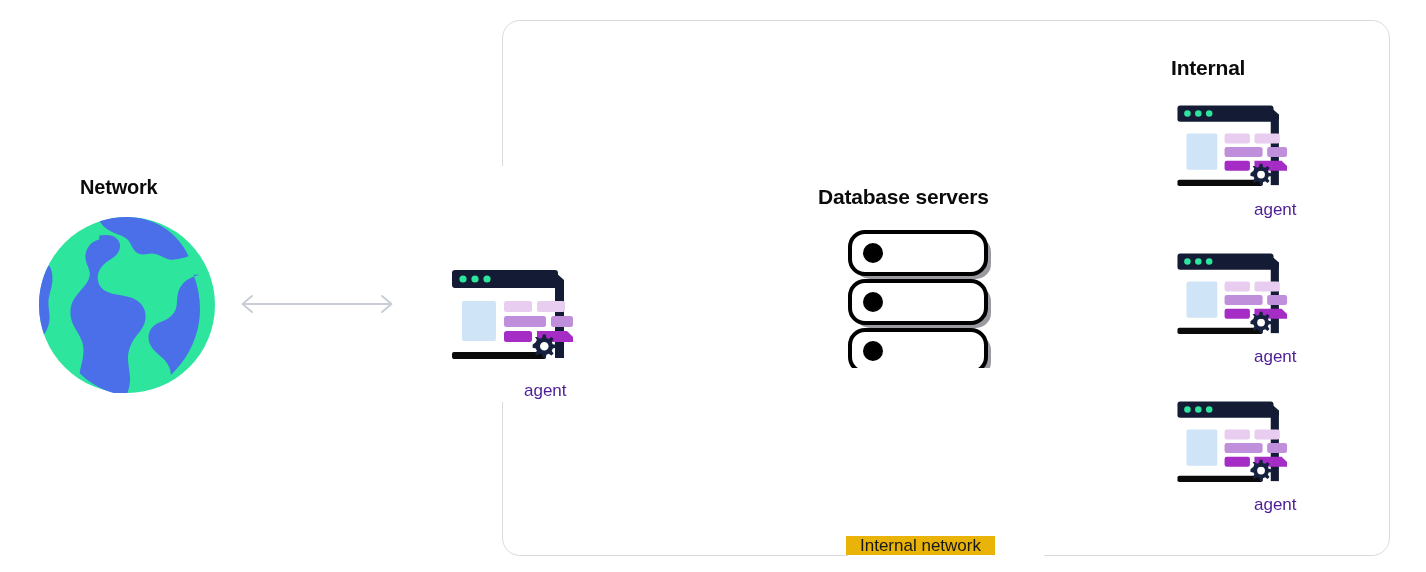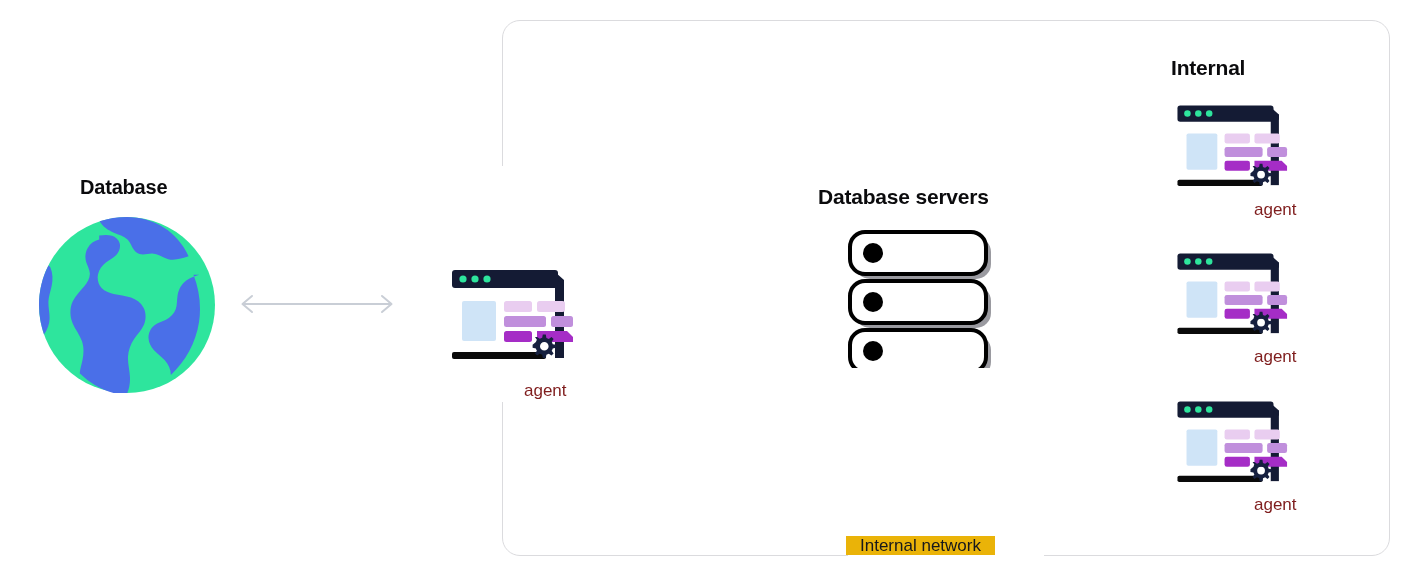--- a/index.html
+++ b/index.html
@@ -27,21 +27,21 @@
     letter-spacing: -0.2px;
     white-space: nowrap;
   }
   .heading-internet { font-size: 20px; }
   .heading-gateway  { font-size: 21px; }
   .heading-db       { font-size: 21px; }
   .heading-endpoints{ font-size: 21px; }
 
   .agent-label {
     font-size: 17px;
-    color: #7f1d1d;
+    color: #4c1d95;
     white-space: nowrap;
   }
 
   .boundary-label {
     font-size: 17px;
     color: #17181c;
     background: #eab308;
     padding: 0 14px;
     white-space: nowrap;
   }
@@ -82,21 +82,21 @@
 
   <div class="boundary-gap" style="left:495px; top:166px; width:14px; height:236px;"></div>
 
   <div class="boundary-gap" style="left:848px; top:546px; width:196px; height:18px;"></div>
 
   <div class="node" style="left:846px; top:536px;">
     <span class="boundary-label">Internal network</span>
   </div>
 
   <div class="node" style="left:80px; top:176px;">
-    <span class="heading heading-internet">Database</span>
+    <span class="heading heading-internet">Network</span>
   </div>
 
   <div class="node" style="left:39px; top:217px;">
     <svg class="globe" viewBox="0 0 176 176" xmlns="http://www.w3.org/2000/svg">
       <circle cx="88" cy="88" r="88" fill="#2ee59d"></circle>
       <path d="M88 0c-9.5 0-18.7 1.5-27.3 4.3 3.1 5.6 8.4 8.9 14.2 11.4 4.7 2 9.9 3.2 13.6 6.8 2.2 2.2 3.4 5.2 4.9 7.9 1.6 2.9 3.9 5.6 7.1 6.6 4.5 1.4 9.3-.9 14-.3 5.3.6 9.7 4.3 14.9 5.5 6.7 1.6 13.6-1 20.2-2.9C138.7 14.9 114.9 0 88 0z" fill="#4a6fe8"></path>
       <path d="M60.2 22.6c-4.9 1.1-9.2 4.2-11.6 8.6-2.3 4.1-2.8 9.1-1.5 13.6 1.1 3.8 3.4 7.3 3.7 11.3.4 4.9-2.4 9.4-5.5 13.2-4 4.9-8.8 9.3-11.5 15-3.2 6.7-3.1 14.7-.3 21.6 2.6 6.4 7.3 11.8 9.5 18.4 2 6 1.8 12.6.5 18.8-.9 4.4-2.3 8.7-2.8 13.2 12.2 12.1 28.4 20.2 46.4 22.1 2.9-5.4 4.1-11.6 3.9-17.7-.2-7.1-2.4-14.1-2-21.2.3-6.3 2.6-12.4 6.1-17.6 3.2-4.7 7.4-8.8 9.7-14 2.4-5.5 2.5-12.1-.4-17.4-2.6-4.8-7.3-8.1-12.4-9.9-5.6-2-11.6-2.4-17.4-3.7-4.4-1-8.9-2.6-12-5.9-3.3-3.5-4.6-8.7-3.6-13.4 1-4.8 4-9 7.9-12 3.3-2.5 7.2-4.3 10.1-7.3 3.1-3.2 4.9-8 3.6-12.3-1.1-3.5-4.2-6.1-7.7-7.2-4-1.2-8.3-.9-12.7-.2z" fill="#4a6fe8"></path>
       <path d="M160.4 57.8c-4.4 1.5-9 2.7-12.8 5.4-4.9 3.5-8 9.1-9 15-.8 4.7-.3 9.6-1.9 14.1-1.6 4.6-5.4 8.2-9.7 10.4-3.8 1.9-8.1 2.9-11.5 5.5-3.9 3-6.2 7.9-6 12.8.2 4.6 2.4 8.9 5.5 12.3 3.3 3.6 7.5 6.3 10.8 10 3.6 4 6 9.2 6.1 14.6 14.6-13.5 24.8-31.9 28.1-52.6.7-4.4 1-8.8 1-13.3 0-12-2.3-23.4-6.5-34.2h5.9z" fill="#4a6fe8"></path>
       <path d="M9.4 48.6C3.4 60.3 0 73.7 0 88c0 10.3 1.8 20.2 5 29.4 3.4-4.6 5.4-10.2 5.6-15.9.2-5.6-1.4-11.2-1.2-16.8.2-5.4 2.2-10.6 3.3-15.9 1.3-6.2 1.2-12.8-1.4-18.6-.5-.6-1.2-1.1-1.9-1.6z" fill="#4a6fe8"></path>
     </svg>

